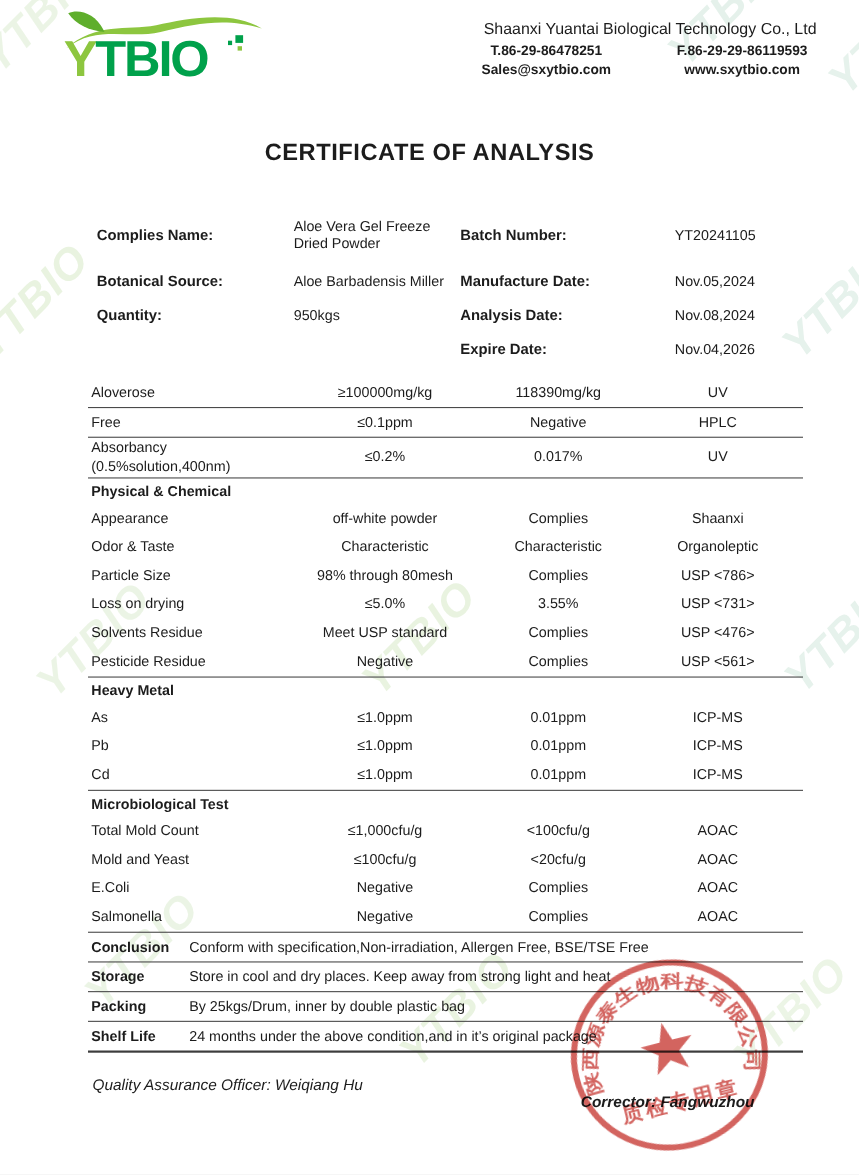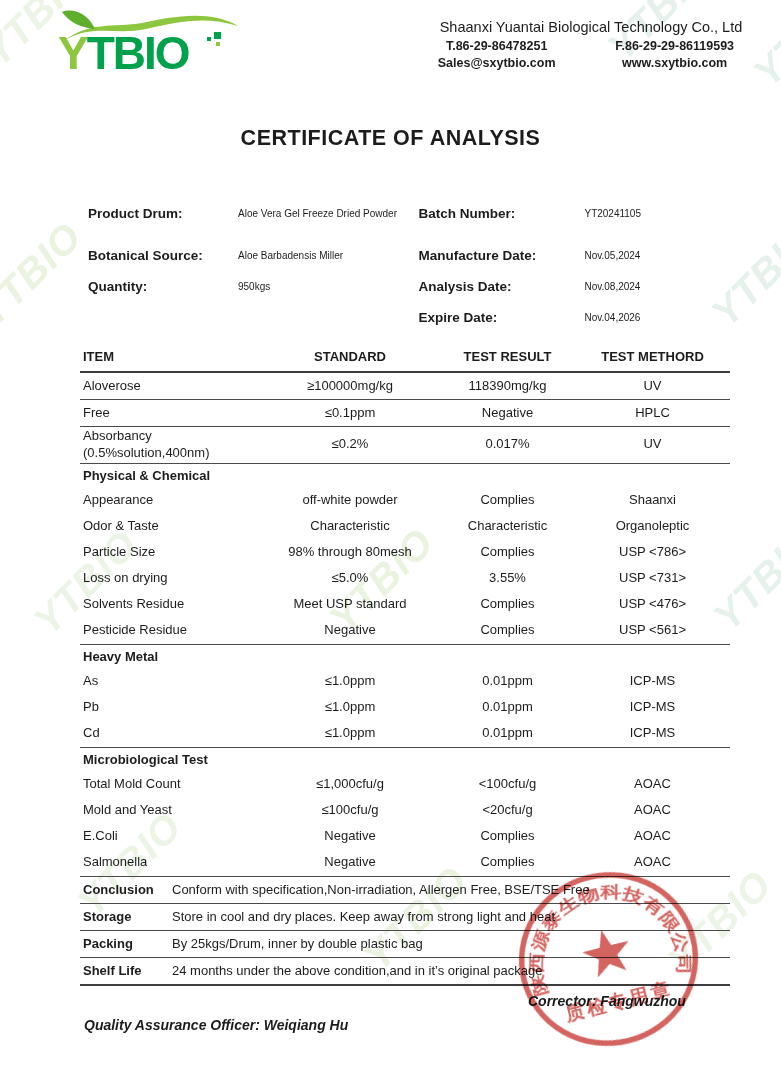--- a/index.html
+++ b/index.html
@@ -36,38 +36,38 @@
   .coa-title{position:absolute;left:0;top:126px;width:100%;text-align:center;
     font-size:21.5px;font-weight:800;letter-spacing:.5px;}
   
   .pinfo{position:absolute;left:88px;top:186px;width:648px;display:grid;grid-template-columns:51% 49%;}
   .prow{display:grid;align-items:center;min-height:27px;padding:2px 0;}
   .pcol-l .prow{grid-template-columns:150px 1fr;}
   .pcol-r .prow{grid-template-columns:166px 1fr;}
   .pcol-l .prow:first-child{min-height:50px;}
   .pcol-r .prow:first-child{min-height:50px;}
   .plabel{font-weight:800;font-size:13.5px;}
-  .pvalue{font-size:10px;}
+  .pvalue{font-size:13px;margin-left:29px;}
   
   .tblwrap{position:absolute;left:80px;top:344px;width:650px;}
   .trow{display:grid;grid-template-columns:180px 180px 135px 155px;align-items:center;
     min-height:24px;padding:1px 0;font-size:13px;}
   .trow .c{text-align:center;line-height:1.3;}
   .trow .c0{text-align:left;padding-left:3px;white-space:pre-line;}
   .thead{font-weight:800;border-bottom:2px solid #3d3d3d;min-height:25px;}
   .hr{border-bottom:1.6px solid #4a4a4a;}
   .section-h{font-weight:800;font-size:13px;padding:4px 0 2px 3px;min-height:18px;}
   
   .srow{display:grid;grid-template-columns:92px 1fr;align-items:center;
     min-height:24px;padding:1px 0;font-size:13px;border-bottom:1.6px solid #4a4a4a;}
   .srow.last{border-bottom:2.6px solid #3d3d3d;}
   .slabel{font-weight:800;padding-left:3px;}
   .svalue{line-height:1.25;}
   
-  .qa{position:absolute;left:84px;top:978px;font-size:14px;font-weight:700;font-style:italic;margin-top:39px;}
+  .qa{position:absolute;left:84px;top:978px;font-size:14px;font-weight:400;font-style:italic;}
   .cor{position:absolute;left:528px;top:981px;font-size:14px;font-weight:800;font-style:italic;z-index:2;margin-top:12px;}
   
   .stamp{position:absolute;left:514px;top:866px;width:190px;height:190px;z-index:3;
     transform:rotate(-14deg);opacity:.82;mix-blend-mode:multiply;pointer-events:none;}
 </style>
 </head>
 <body>
 
 <div class="page">
 
@@ -106,21 +106,21 @@
         <span>Sales@sxytbio.com</span>
         <span>www.sxytbio.com</span>
       </div>
     </div>
 
     <div class="coa-title">CERTIFICATE OF ANALYSIS</div>
 
     <div class="pinfo">
       <div class="pcol-l">
           <div class="prow">
-            <div class="plabel">Product Drum:</div>
+            <div class="plabel">Complies Name:</div>
             <div class="pvalue">Aloe Vera Gel Freeze Dried Powder</div>
           </div>
           <div class="prow">
             <div class="plabel">Botanical Source:</div>
             <div class="pvalue">Aloe Barbadensis Miller</div>
           </div>
           <div class="prow">
             <div class="plabel">Quantity:</div>
             <div class="pvalue">950kgs</div>
           </div>
@@ -139,26 +139,20 @@
             <div class="pvalue">Nov.08,2024</div>
           </div>
           <div class="prow">
             <div class="plabel">Expire Date:</div>
             <div class="pvalue">Nov.04,2026</div>
           </div>
         </div>
     </div>
 
     <div class="tblwrap">
-      <div class="trow thead">
-        <span class="c c0">ITEM</span>
-        <span class="c c1">STANDARD</span>
-        <span class="c c2">TEST RESULT</span>
-        <span class="c c3">TEST METHORD</span>
-      </div>
       <div>
           <div class="trow hr">
             <div class="c c0">Aloverose</div>
             <div class="c c1">≥100000mg/kg</div>
             <div class="c c2">118390mg/kg</div>
             <div class="c c3">UV</div>
           </div>
           <div class="trow hr">
             <div class="c c0">Free</div>
             <div class="c c1">≤0.1ppm</div>

